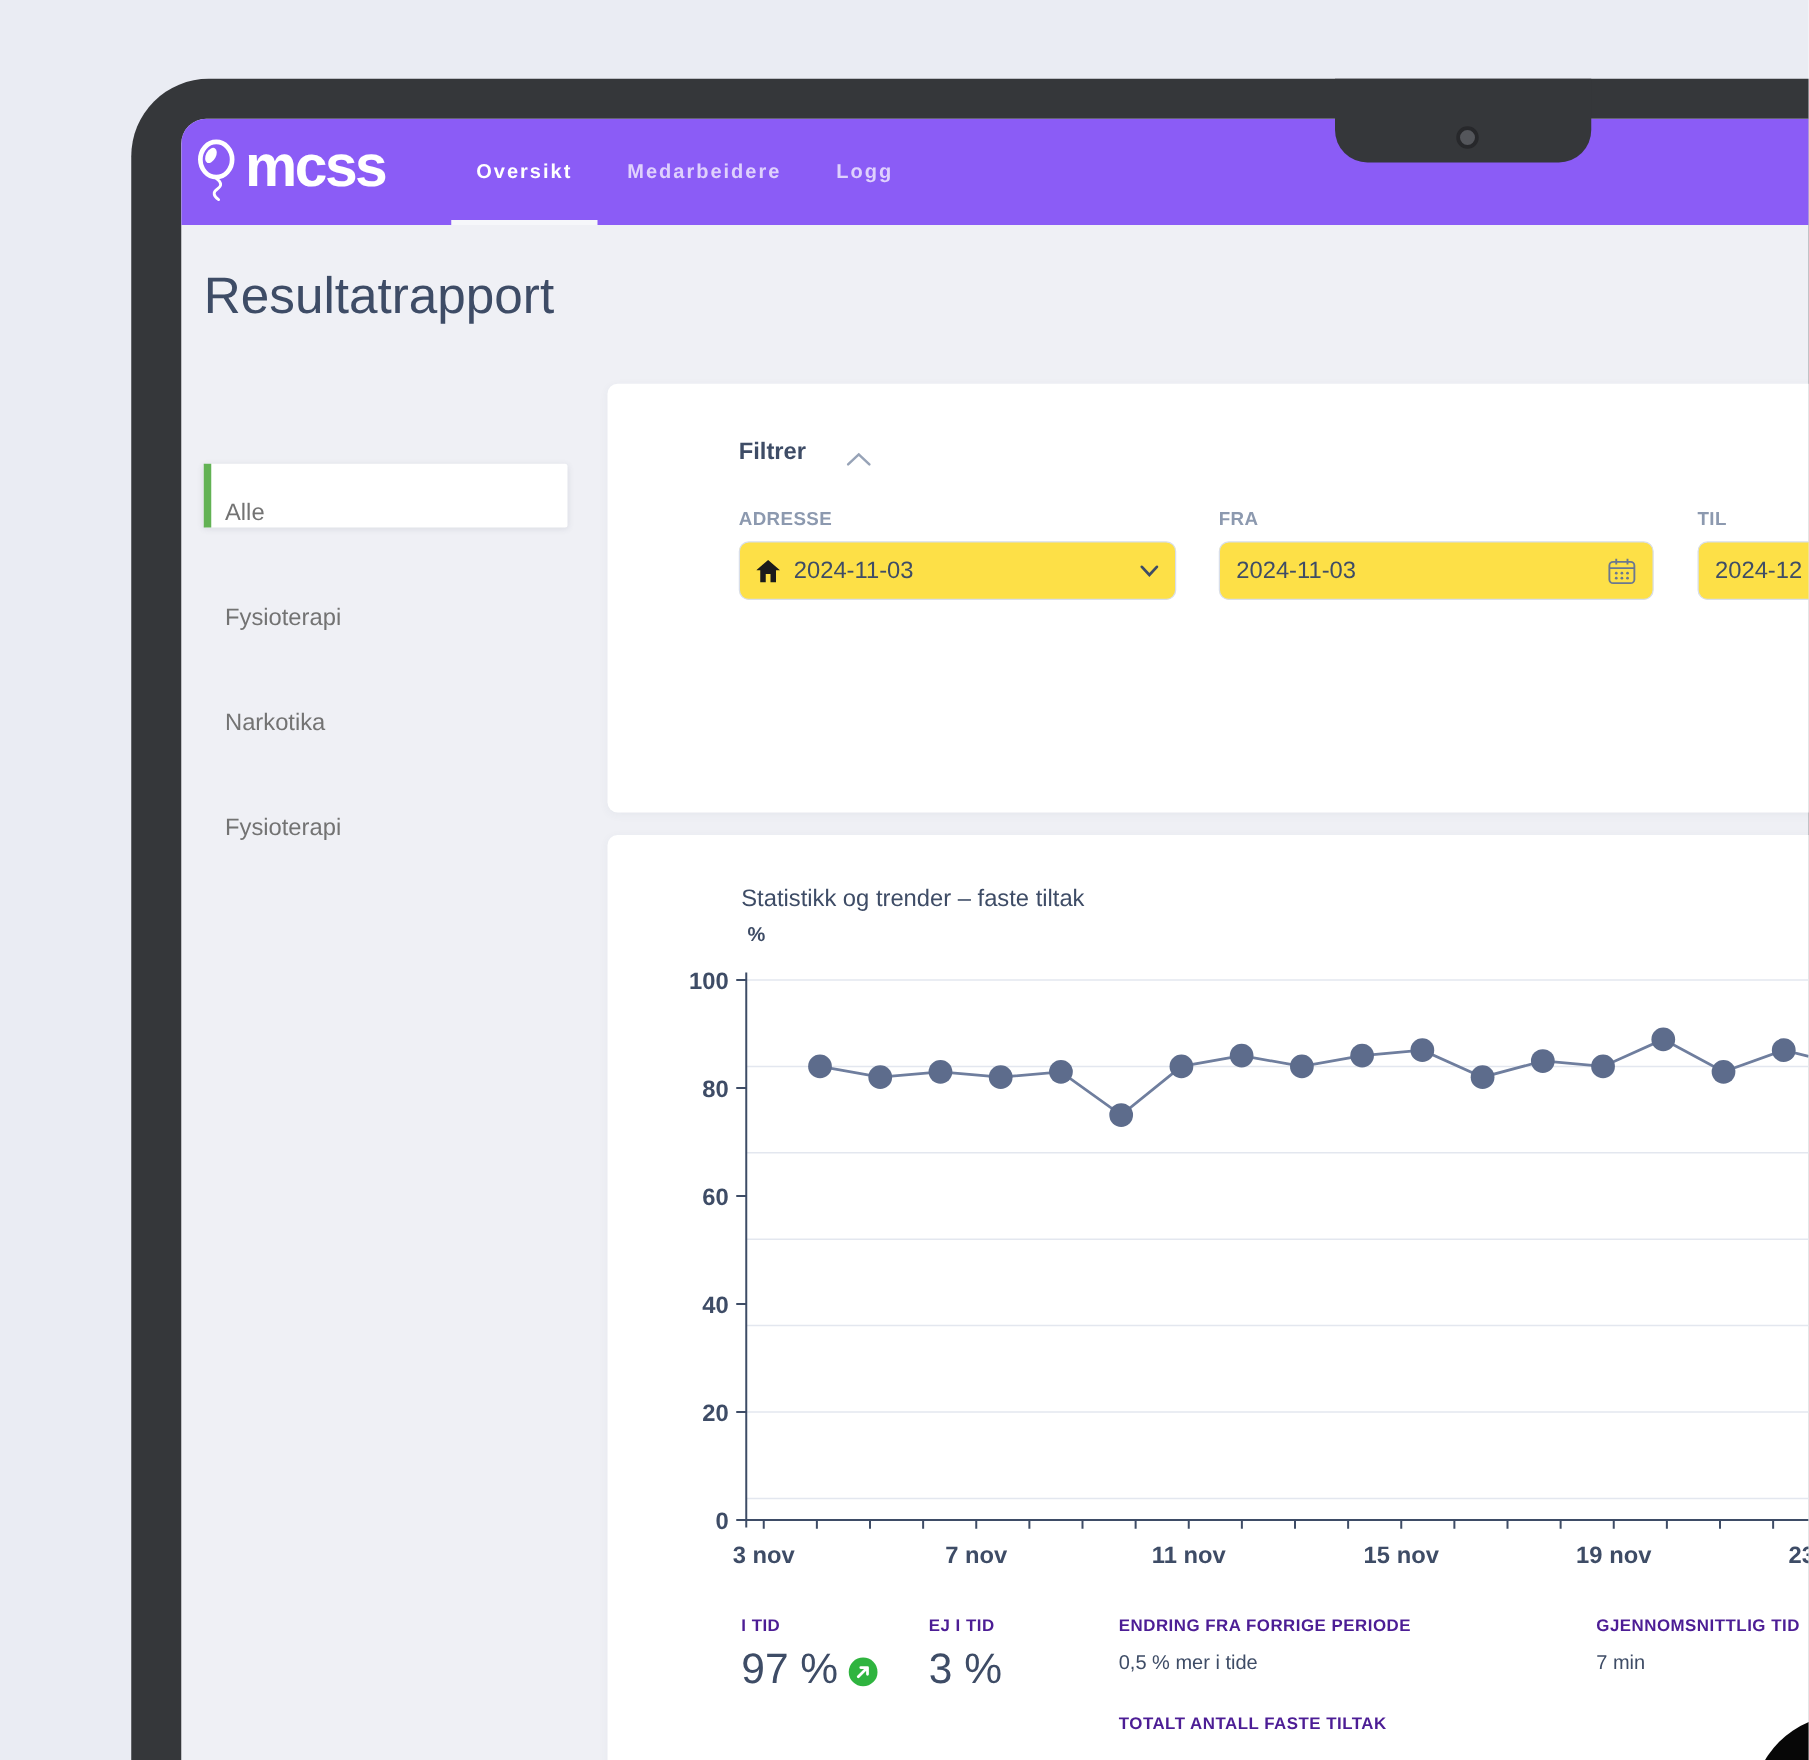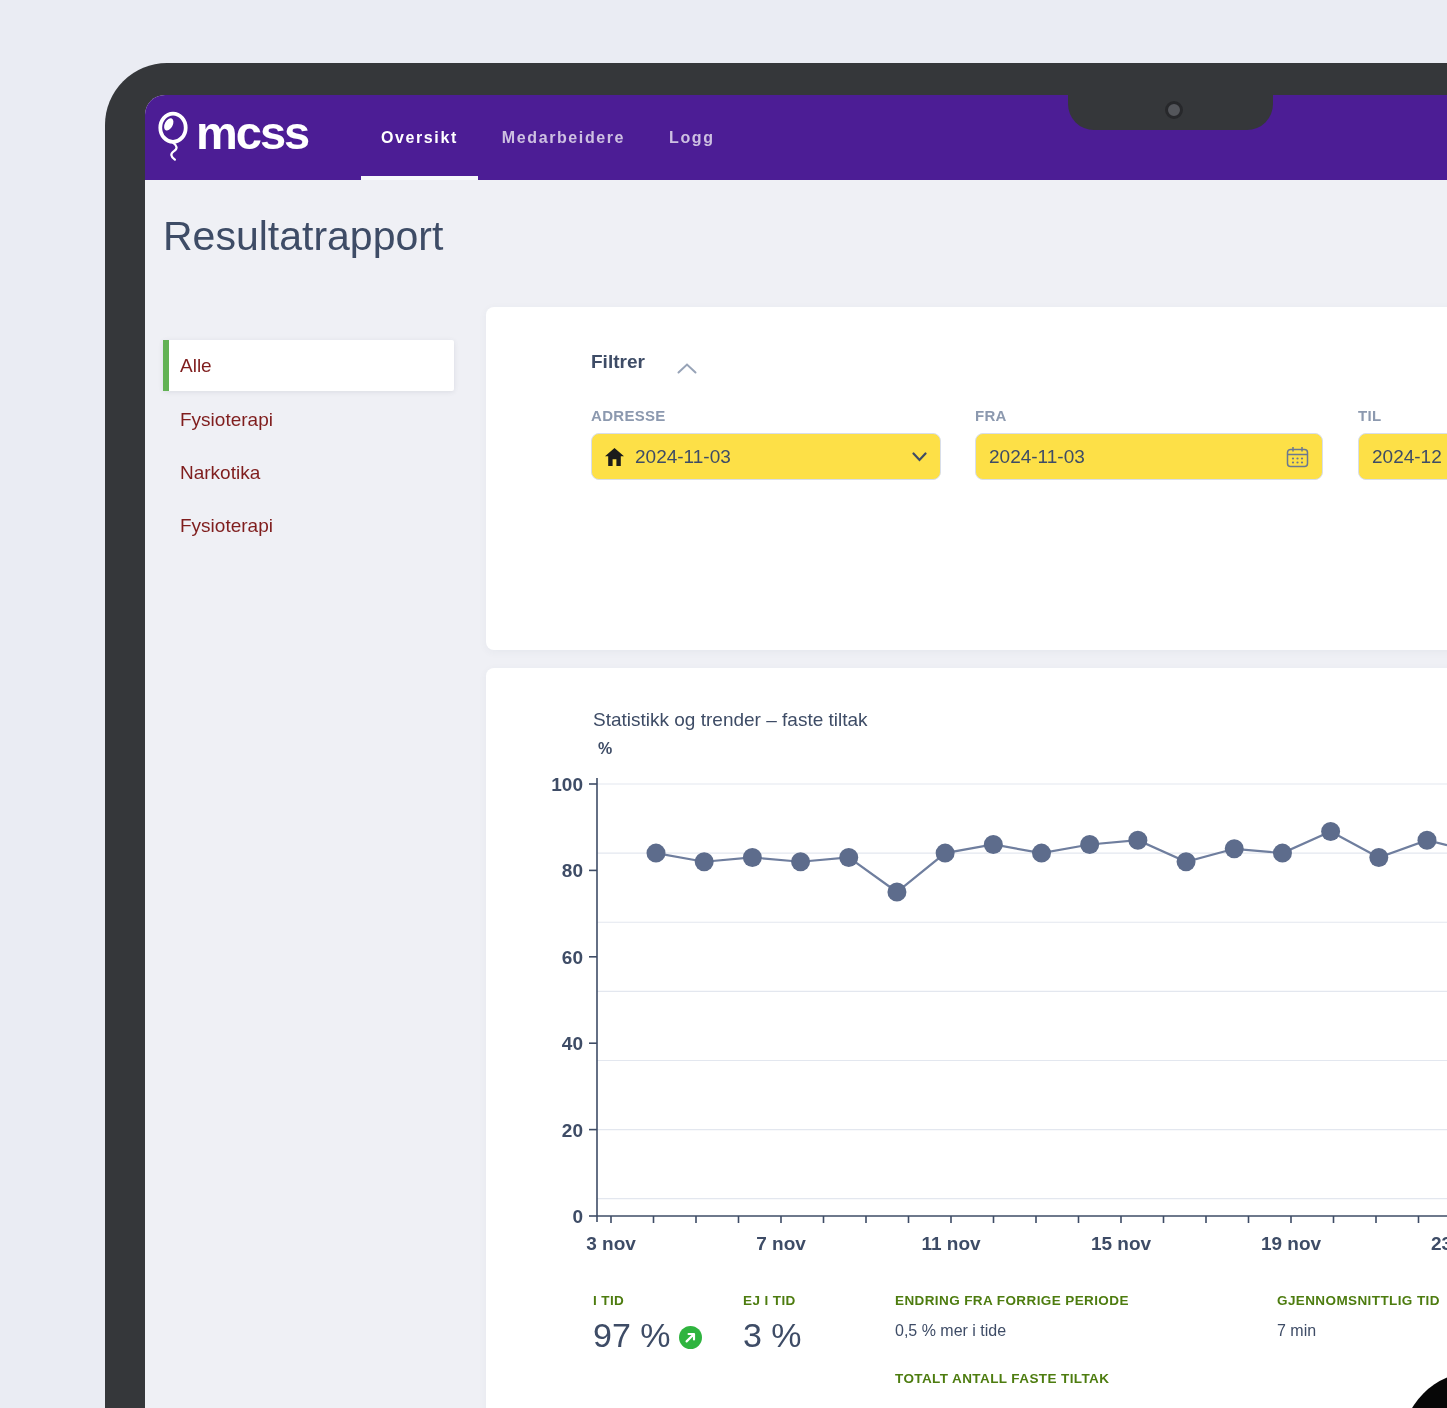--- a/index.html
+++ b/index.html
@@ -12,36 +12,36 @@
   .screen{position:absolute;left:145px;top:95px;width:1400px;height:1400px;
     background:#EFF0F5;border-top-left-radius:20px;overflow:hidden;}
   .notch{position:absolute;left:1068px;top:63px;width:205px;height:67px;
     background:#35373A;border-radius:0 0 26px 26px;}
   .camera{position:absolute;left:1165px;top:101px;width:18px;height:18px;border-radius:50%;
     background:#54565B;border:3px solid #27282B;box-sizing:border-box;}
   .corner-ball{position:absolute;left:1402px;top:1372px;width:146px;height:146px;
     border-radius:50%;background:#070707;z-index:40;}
 
   
-  .navbar{position:absolute;left:0;top:0;width:1302px;height:85px;background:#4c1d95;
+  .navbar{position:absolute;left:0;top:0;width:1302px;height:85px;background:#8b5cf6;
     display:flex;align-items:center;padding-left:12px;box-sizing:border-box;}
   .logo{display:flex;align-items:center;gap:7px;min-width:168px;cursor:pointer;}
   .logo-text{color:#fff;font-size:47px;font-weight:700;letter-spacing:-2px;line-height:1;margin-top:-10px;}
   .nav-items{display:flex;height:100%;align-items:stretch;margin-left:34px;}
   .nav-item{position:relative;display:flex;align-items:center;padding:0 22px;
     color:rgba(255,255,255,.72);font-size:16px;font-weight:600;letter-spacing:1.6px;cursor:pointer;}
   .nav-item.active{color:#fff;}
   .nav-item.active::after{content:"";position:absolute;left:2px;right:2px;bottom:0;height:4px;background:#F6F7FA;}
 
   
   .page-title{position:absolute;left:18px;top:118px;font-size:41px;color:#3E4C66;}
 
   .sidebar{position:absolute;left:18px;top:245px;width:291px;}
-  .side-item{position:relative;height:53px;display:flex;align-items:center;
-    padding-left:17px;font-size:19px;color:#7f1d1d;cursor:pointer;box-sizing:border-box;}
+  .side-item{position:relative;height:53px;display:flex;align-items:flex-end;
+    padding-left:17px;font-size:19px;color:#737373;cursor:pointer;box-sizing:border-box;margin-top:31px;}
   .side-item.active{background:#fff;height:51px;border-radius:2px;margin-bottom:2px;
     box-shadow:0 1px 5px rgba(62,76,102,.12);}
   .side-item .ind{display:none;}
   .side-item.active .ind{display:block;position:absolute;left:0;top:0;bottom:0;width:6px;background:#62B254;}
 
   .card{position:absolute;background:#fff;border-radius:8px;box-shadow:0 2px 8px rgba(62,76,102,.05);}
   .filter-card{left:341px;top:212px;width:1012px;height:343px;}
   .chart-card{left:341px;top:573px;width:1012px;height:900px;}
 
   .filter-title{position:absolute;left:105px;top:44px;font-size:19px;font-weight:700;color:#3E4C66;}
@@ -60,21 +60,21 @@
 
   .chart-title{position:absolute;left:107px;top:41px;font-size:19px;font-weight:400;color:#3E4C66;}
   .unit-label{position:absolute;left:112px;top:72px;font-size:16px;font-weight:600;color:#3E4C66;}
   .trend-svg{position:absolute;left:59px;top:101px;}
   .trend-svg text{font-family:"Liberation Sans",sans-serif;font-weight:600;font-size:19px;fill:#3E4C66;}
 
   .stat{position:absolute;}
   .s1{left:107px;top:625px;} .s2{left:257px;top:625px;}
   .s3{left:409px;top:625px;} .s4{left:791px;top:625px;}
   .s5{left:409px;top:703px;}
-  .stat-label{font-size:13.5px;font-weight:700;color:#4d7c0f;letter-spacing:.4px;white-space:nowrap;}
+  .stat-label{font-size:13.5px;font-weight:700;color:#4c1d95;letter-spacing:.4px;white-space:nowrap;}
   .stat-value-lg{margin-top:8px;font-size:34px;color:#3E4C66;display:flex;align-items:center;gap:8px;white-space:nowrap;}
   .stat-value-sm{margin-top:14px;font-size:16px;color:#3E4C66;white-space:nowrap;}
   .badge{width:23px;height:23px;border-radius:50%;background:#2FB43F;display:inline-flex;
     align-items:center;justify-content:center;margin-top:4px;}
 </style>
 </head>
 <body>
 
 <div id="stage">
 

